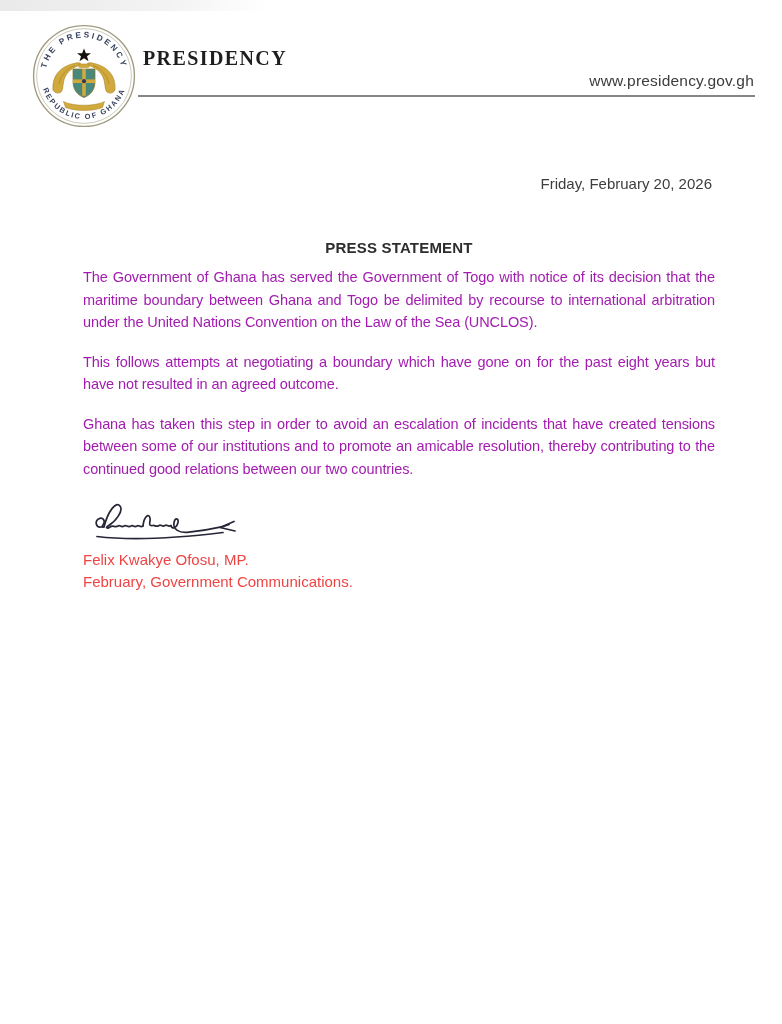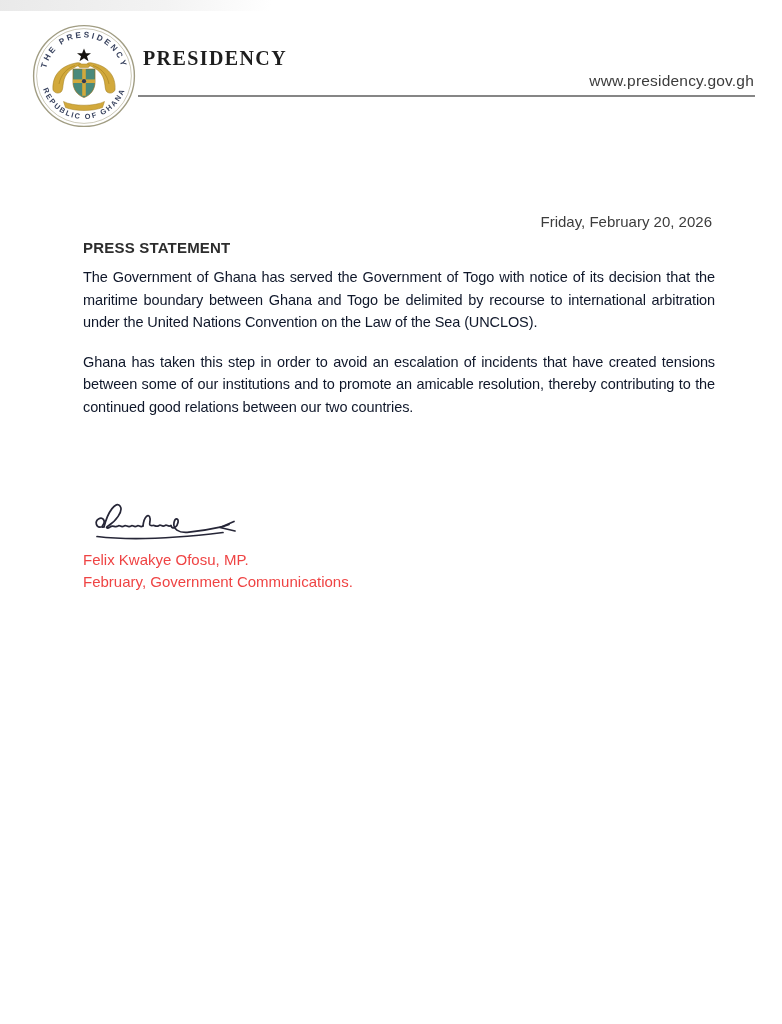--- a/index.html
+++ b/index.html
@@ -5,25 +5,25 @@
   html,body{margin:0;padding:0;background:#ffffff;}
   body{width:782px;height:1024px;position:relative;font-family:"Liberation Sans",sans-serif;overflow:hidden;}
   .page{position:absolute;inset:0;background:#ffffff;}
   .scan-edge{position:absolute;left:0;top:0;width:300px;height:11px;
     background:linear-gradient(100deg,#e2e2e2 0%,#efefef 55%,rgba(255,255,255,0) 90%);opacity:.75;}
   .seal{position:absolute;left:32px;top:24px;width:104px;height:104px;}
   .org-title{position:absolute;left:143px;top:49px;font-family:"Liberation Serif",serif;
     font-weight:bold;font-size:20px;line-height:18.5px;letter-spacing:1.4px;color:#1e1e1e;white-space:nowrap;text-align:center;}
   .website{position:absolute;right:28px;top:72px;font-size:15.5px;color:#3c3c3c;letter-spacing:.2px;text-align:center;}
   .rule{position:absolute;left:138px;top:95px;width:617px;height:2px;background:#868686;}
-  .date{position:absolute;right:70px;top:175px;font-size:15px;color:#3d3d3d;margin-top:38px;}
-  .doc-title{position:absolute;left:83px;top:239px;width:632px;
+  .date{position:absolute;right:70px;top:175px;font-size:15px;color:#3d3d3d;}
+  .doc-title{position:absolute;left:83px;top:239px;width:632px;text-align:center;
     font-weight:bold;font-size:15px;letter-spacing:.2px;color:#2d2d2d;}
   .body-text{position:absolute;left:83px;top:266px;width:632px;font-size:14.5px;
-    line-height:22.5px;color:#0f172a;text-align:justify;letter-spacing:-0.1px;}
+    line-height:22.5px;color:#a21caf;text-align:justify;letter-spacing:-0.1px;}
   .body-text p{margin:0 0 17px 0;}
   .signature{position:absolute;left:90px;top:498px;width:168px;height:50px;}
   .signatory{position:absolute;left:83px;top:549px;font-size:15px;line-height:22px;color:#ef4444;}
 </style>
 </head>
 <body>
 
 <div class="page">
 
   <div class="scan-edge"></div>
@@ -66,20 +66,21 @@
   <div class="website">www.presidency.gov.gh</div>
 
   <div class="rule"></div>
 
   <div class="date">Friday, February 20, 2026</div>
 
   <div class="doc-title">PRESS STATEMENT</div>
 
   <div class="body-text">
     <p>The Government of Ghana has served the Government of Togo with notice of its decision that the maritime boundary between Ghana and Togo be delimited by recourse to international arbitration under the United Nations Convention on the Law of the Sea (UNCLOS).</p>
+    <p>This follows attempts at negotiating a boundary which have gone on for the past eight years but have not resulted in an agreed outcome.</p>
     <p>Ghana has taken this step in order to avoid an escalation of incidents that have created tensions between some of our institutions and to promote an amicable resolution, thereby contributing to the continued good relations between our two countries.</p>
   </div>
 
   <svg class="signature" viewBox="0 0 168 50" xmlns="http://www.w3.org/2000/svg">
     <g fill="none" stroke="#262637" stroke-width="1.7" stroke-linecap="round" stroke-linejoin="round">
       <path d="M11 29 C6 30 4.5 23.5 8.5 21 C12.5 18.5 16 22.5 13 27 C12 28.5 11.5 29.5 13.5 29"></path>
       <path d="M14 29 C18 13 26 3 30 8 C34 13 25 24 18 28 C15.2 29.6 17 31 20 29 C23 26.5 25 30 28 28 C30 26.5 31 30 34 28 C36 26.5 38 30 41 28 C43 26.5 44 30 47 28 C49 26.5 50 30 53 28"></path>
       <path d="M53 28 C54 18 59 15 60 20 C61 24 57 28.5 63 27.5 C65.2 27.1 66 29.5 69 27.5 C71 26 72 29.5 75 27.5 C77 26 78 29.5 81 27.5"></path>
       <path d="M81 28 C83 32 87 29.5 88 24.5 C89 20 85 19.5 84 24.5 C82.8 30.5 88 35.5 99 34.2 C112 32.6 124 30.5 134 28.3 L139 26.5"></path>
       <path d="M144 23.5 L130 29.5 L145 33"></path>

